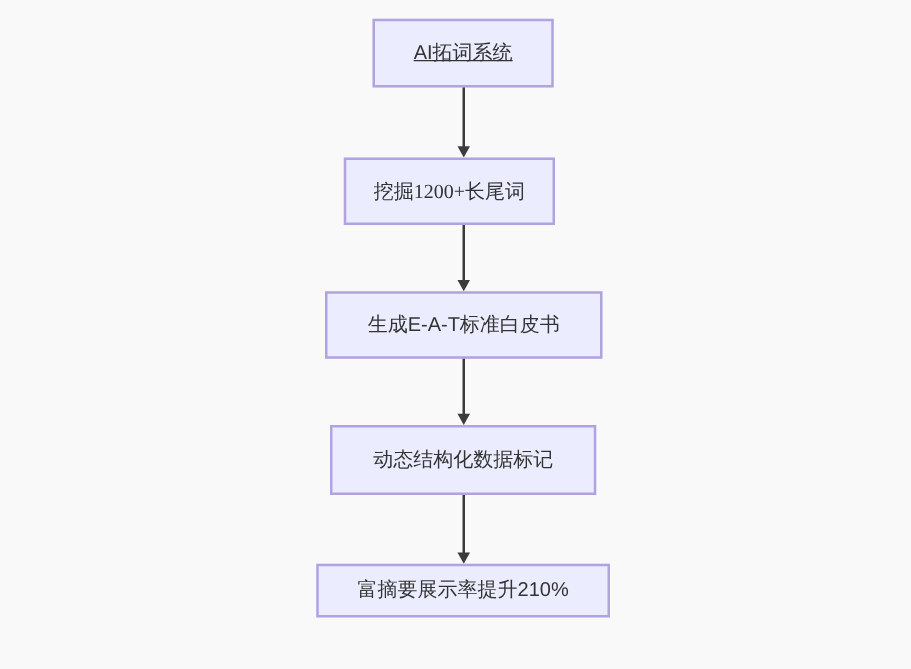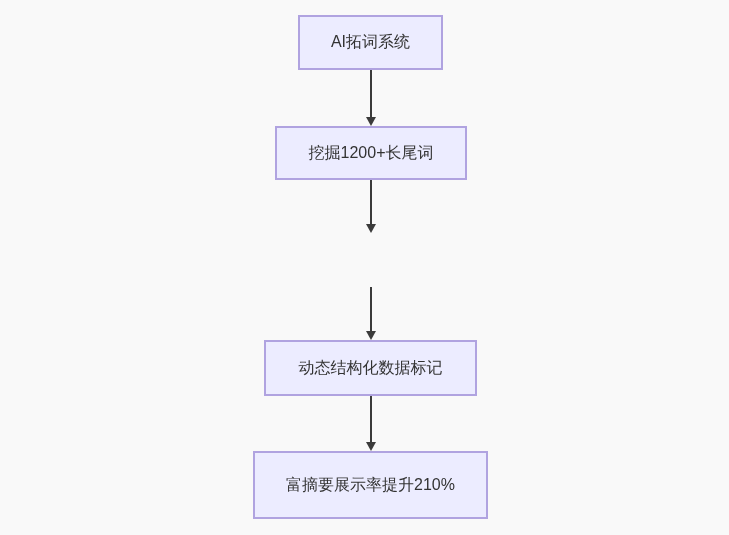--- a/index.html
+++ b/index.html
@@ -55,42 +55,43 @@
     border-left: 5px solid transparent;
     border-right: 5px solid transparent;
     border-top: 9px solid var(--arrow, #3b3b3b);
   }
 </style>
 </head>
 <body>
 
 <div class="canvas">
 
-  <div class="flow-node" style="left:298px; top:15px; width:145px; height:55px;">AI拓词系统</div>
+  <div class="flow-node" style="left:298px; top:15px; width:145px; height:55px;text-decoration:underline;">AI拓词系统</div>
 
   <div class="arrow" style="left:371px; top:70px; height:56px;">
     <div class="arrow-line"></div>
     <div class="arrow-head"></div>
   </div>
 
-  <div class="flow-node" style="left:275px; top:126px; width:192px; height:54px;">挖掘1200+长尾词</div>
+  <div class="flow-node" style="left:275px; top:126px; width:169px; height:54px;font-family:Liberation Serif, serif;">挖掘1200+长尾词</div>
 
   <div class="arrow" style="left:371px; top:180px; height:53px;">
     <div class="arrow-line"></div>
     <div class="arrow-head"></div>
   </div>
 
+  <div class="flow-node" style="left:260px; top:233px; width:222px; height:54px;">生成E-A-T标准白皮书</div>
 
   <div class="arrow" style="left:371px; top:287px; height:53px;">
     <div class="arrow-line"></div>
     <div class="arrow-head"></div>
   </div>
 
   <div class="flow-node" style="left:264px; top:340px; width:213px; height:56px;text-align:center;">动态结构化数据标记</div>
 
   <div class="arrow" style="left:371px; top:396px; height:55px;">
     <div class="arrow-line"></div>
     <div class="arrow-head"></div>
   </div>
 
-  <div class="flow-node" style="left:253px; top:451px; width:235px; height:68px;">富摘要展示率提升210%</div>
+  <div class="flow-node" style="left:253px; top:451px; width:235px; height:43px;">富摘要展示率提升210%</div>
 
 </div>
 
 </body></html>

